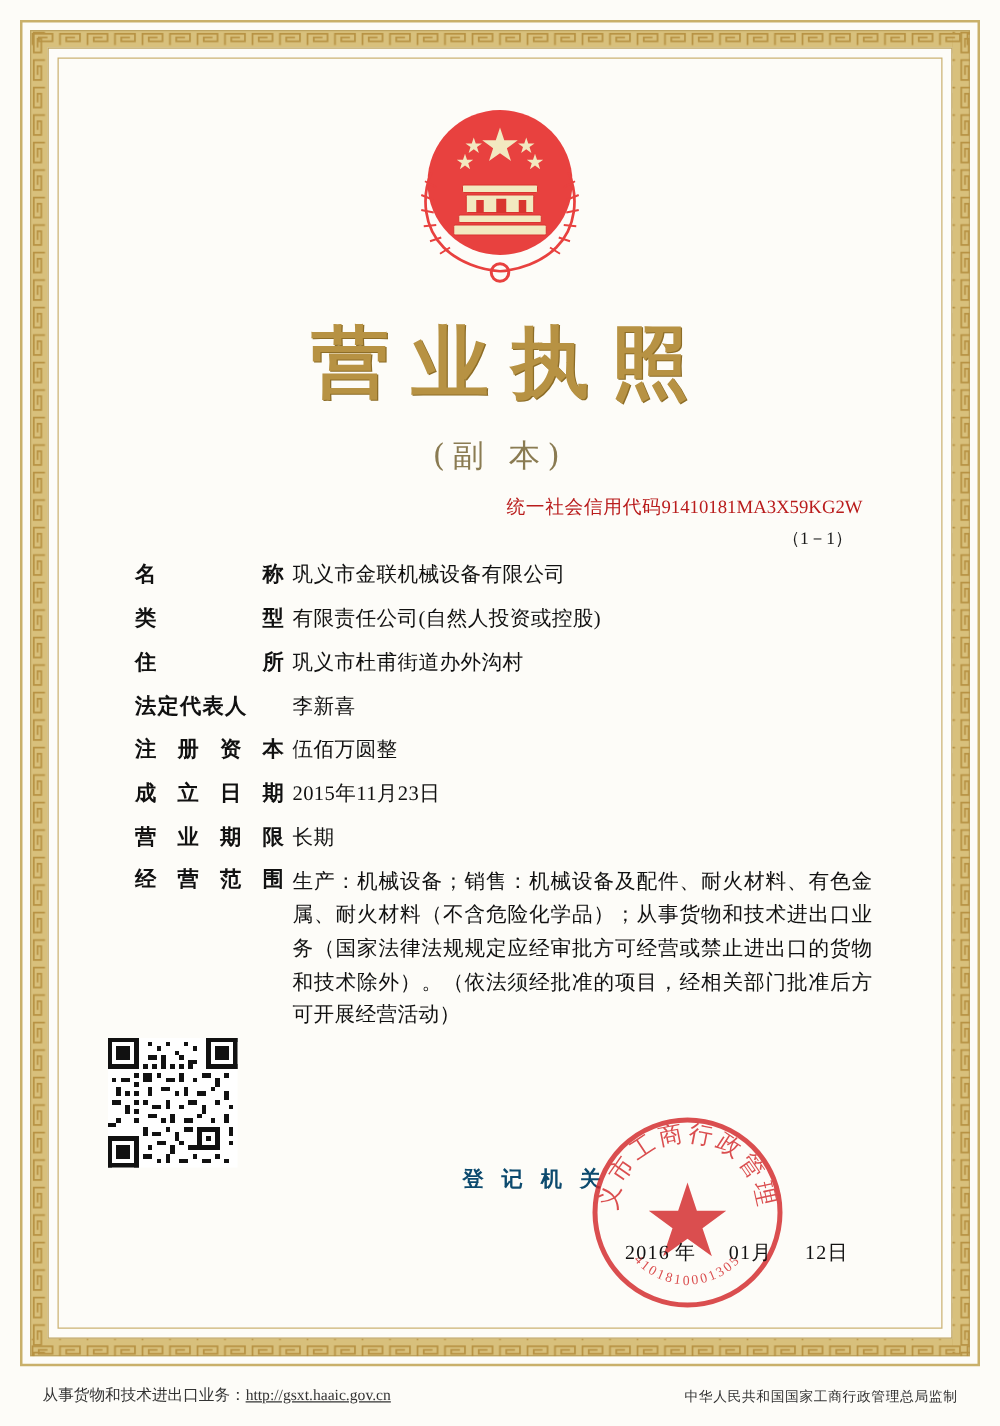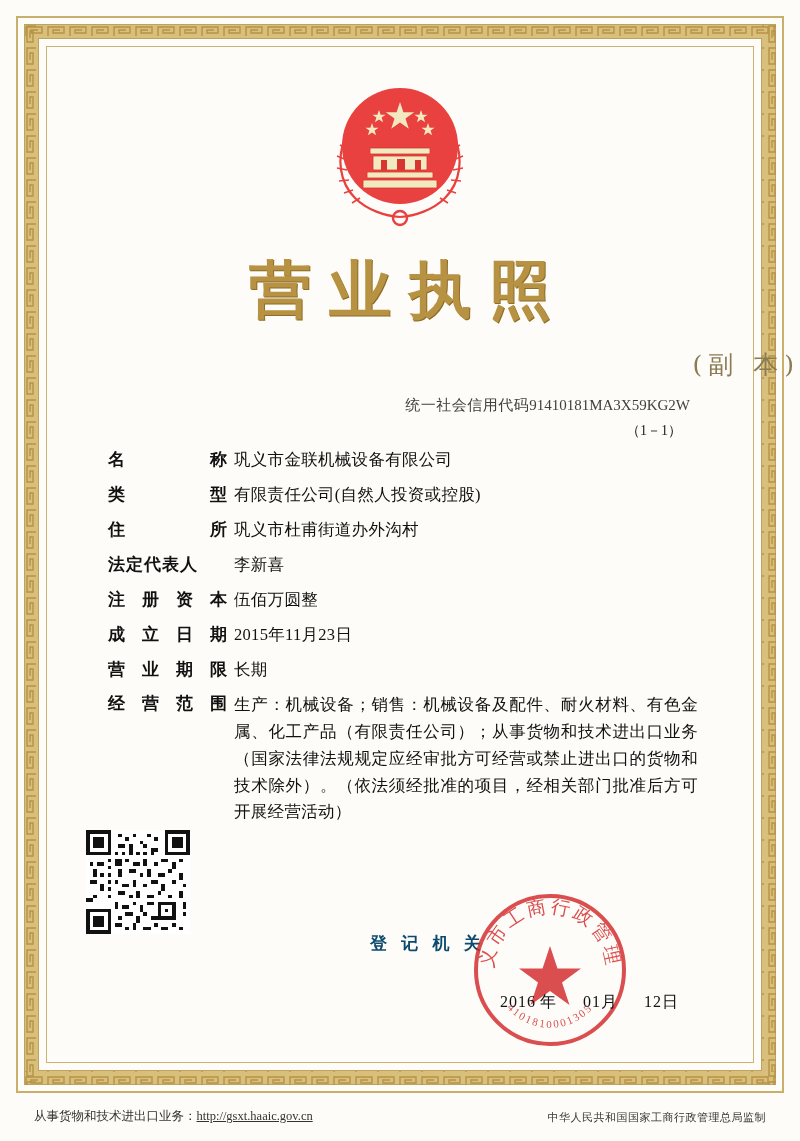--- a/index.html
+++ b/index.html
@@ -89,34 +89,34 @@
     font-weight: bold;
     color: #b79243;
     font-family: "DejaVu Serif", "Liberation Serif", serif;
     text-shadow: 1px 1px 0 #8d6d27;
   }
   .subtitle {
     position: absolute;
     top: 348px;
     left: 0;
     width: 100%;
-    text-align: right;
+    text-align: center;
     font-size: 25px;
     letter-spacing: 6px;
     color: #8a7b52;
     font-family: "DejaVu Serif", "Liberation Serif", serif;
   }
 
   
   .credit-line {
     position: absolute;
     top: 396px;
     right: 110px;
     font-size: 15px;
-    color: #404040;
+    color: #b91c1c;
     letter-spacing: 0.5px;
     white-space: nowrap;
   }
   .credit-code {
     font-family: "Liberation Serif", serif;
     letter-spacing: 0px;
   }
   .sheet-no {
     position: absolute;
     top: 422px;
@@ -350,21 +350,21 @@
       <div class="row-value">长期</div>
     </div>
 
     <div class="row">
       <div class="row-label spread">
         <span>经</span>
         <span>营</span>
         <span>范</span>
         <span>围</span>
       </div>
-      <div class="row-value scope">生产：机械设备；销售：机械设备及配件、耐火材料、有色金属、化工产品（有限责任公司）；从事货物和技术进出口业务（国家法律法规规定应经审批方可经营或禁止进出口的货物和技术除外）。（依法须经批准的项目，经相关部门批准后方可开展经营活动）</div>
+      <div class="row-value scope">生产：机械设备；销售：机械设备及配件、耐火材料、有色金属、耐火材料（不含危险化学品）；从事货物和技术进出口业务（国家法律法规规定应经审批方可经营或禁止进出口的货物和技术除外）。（依法须经批准的项目，经相关部门批准后方可开展经营活动）</div>
     </div>
 
   </div>
 
   <svg class="qr" viewBox="0 0 29 29" shape-rendering="crispEdges">
     <rect width="29" height="29" fill="#ffffff"></rect>
     <g fill="#111111">
 
       <rect x="0" y="0" width="7" height="1"></rect>
         <rect x="0" y="6" width="7" height="1"></rect>

